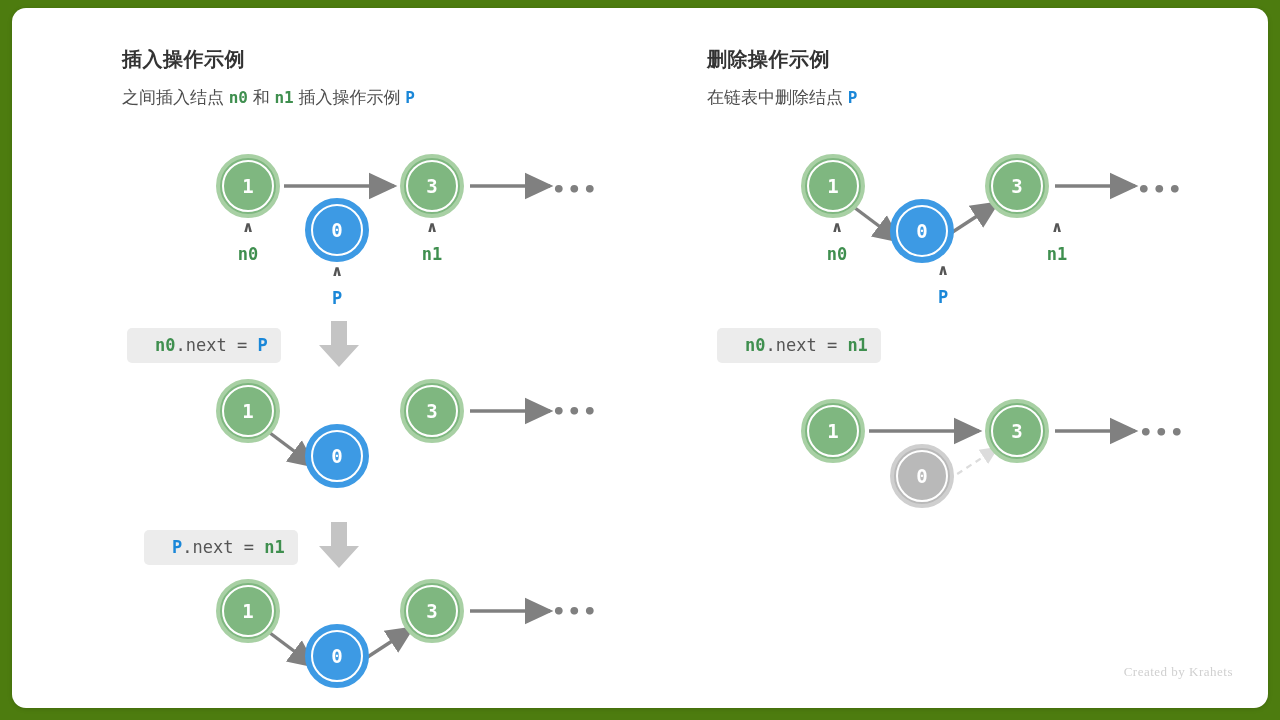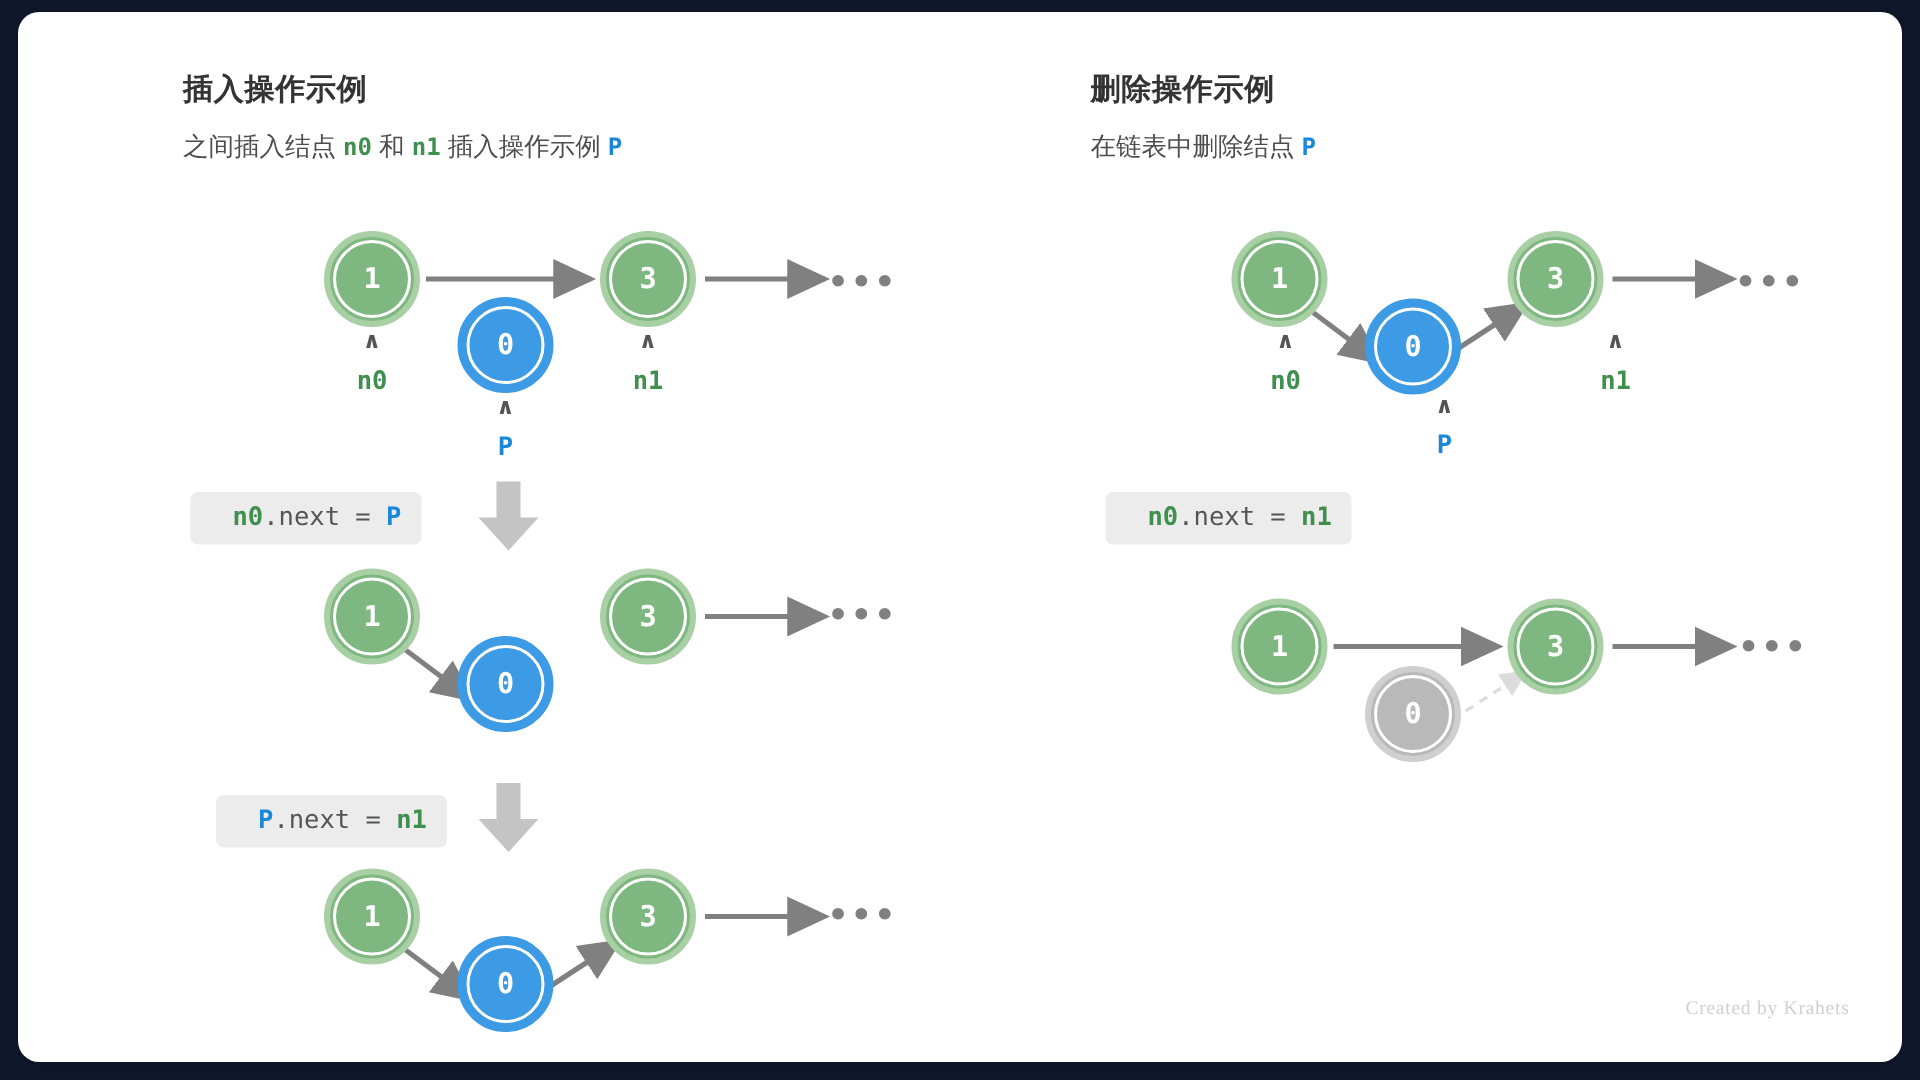--- a/index.html
+++ b/index.html
@@ -9,35 +9,35 @@
     background: #f2f2f2;
     width: 1280px;
     height: 720px;
     overflow: hidden;
     font-family: "Liberation Sans", sans-serif;
   }
   #canvas {
     position: relative;
     width: 1280px;
     height: 720px;
-    background: #0f172a;
+    background: #4d7c0f;
   }
   .card {
     position: absolute;
     left: 12px;
     top: 8px;
     width: 1256px;
     height: 700px;
     background: #ffffff;
     border-radius: 14px;
     box-shadow: 0 1px 5px rgba(0,0,0,0.13), 0 0 1px rgba(0,0,0,0.10);
   }
   .panel { position: absolute; top: 0; height: 700px; }
   .panel-left  { left: 0px;   width: 600px; }
-  .panel-right { left: 605px; width: 660px; }
+  .panel-right { left: 585px; width: 660px; }
 
   .panel-title {
     position: absolute;
     left: 110px;
     top: 38px;
     font-size: 20px;
     font-weight: bold;
     color: #333333;
     letter-spacing: 0.5px;
     white-space: nowrap;

